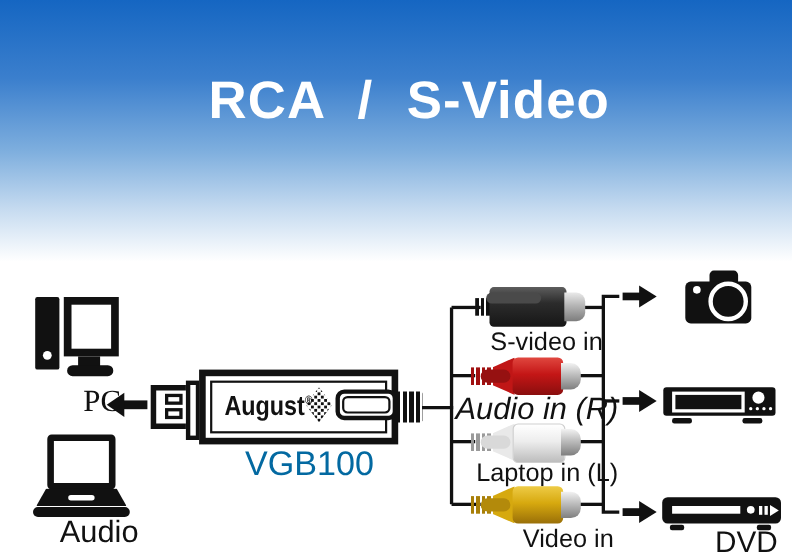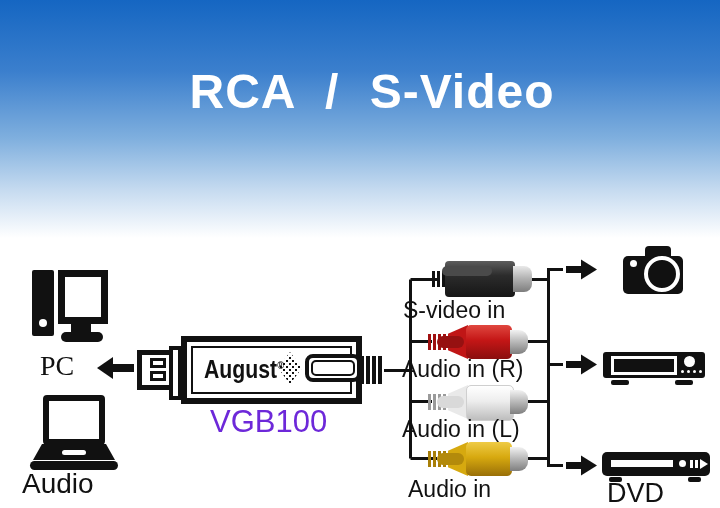--- a/index.html
+++ b/index.html
@@ -5,21 +5,21 @@
   html,body{margin:0;padding:0;background:#fff;}
   #stage{position:relative;width:720px;height:508px;overflow:hidden;background:#fff;
          font-family:"Liberation Sans",sans-serif;}
   .abs{position:absolute;}
   
   #header{position:absolute;left:0;top:0;width:720px;height:238px;
           background:linear-gradient(180deg,#1566c2 0%,#3b7fcd 30%,#7fafde 58%,#c6dbf0 80%,#ffffff 100%);}
   #title{position:absolute;left:12px;top:64px;width:720px;text-align:center;color:#ffffff;
          font-size:48px;font-weight:700;letter-spacing:1px;word-spacing:16px;}
   
-  .lbl{position:absolute;color:#111;text-align:left;}
+  .lbl{position:absolute;color:#111;text-align:right;}
   
   .ico{position:absolute;}
   .pc-tower{position:absolute;left:0;top:0;width:22px;height:66px;background:#111;border-radius:2px;}
   .pc-tower-dot{position:absolute;left:7px;top:49px;width:8px;height:8px;border-radius:50%;background:#fff;}
   .pc-monitor{position:absolute;left:26px;top:0;width:36px;height:40px;background:#fff;border:7px solid #111;}
   .pc-neck{position:absolute;left:39px;top:54px;width:20px;height:9px;background:#111;}
   .pc-base{position:absolute;left:29px;top:62px;width:42px;height:10px;background:#111;border-radius:5px;}
   
   .lt-screen{position:absolute;left:10px;top:0;width:50px;height:38px;background:#fff;border:6px solid #111;border-radius:4px;}
   .lt-deck{position:absolute;left:0;top:49px;width:82px;height:16px;background:#111;
@@ -164,56 +164,56 @@
   <div id="usb-collar"></div>
   <div id="device-body">
     <div id="device-inner"></div>
     <div id="brand"><span>August</span><sup>®</sup></div>
     <div id="vent-dots"></div>
     <div id="device-slot">
       <div id="device-slot-inner"></div>
     </div>
   </div>
   <div id="strain-relief"></div>
-  <div class="lbl" style="left:210px;top:404px;width:130px;font-size:31px;color:#6d28d9;">VGB100</div>
+  <div class="lbl" style="left:210px;top:404px;width:130px;font-size:31px;color:#0369a1;">VGB100</div>
 
   <div class="connector svid" style="left:432px;top:261px;">
     <div class="ribs"></div>
     <div class="cbody"></div>
     <div class="cinner"></div>
     <div class="ctip"></div>
   </div>
   <div class="lbl" style="left:403px;top:297px;width:145px;font-size:23px;">S-video in</div>
 
   <div class="connector rca c-red" style="left:428px;top:325px;">
     <div class="ribs"></div>
     <div class="neck"></div>
     <div class="cbody"></div>
     <div class="cinner"></div>
     <div class="ctip"></div>
   </div>
-  <div class="lbl" style="left:402px;top:356px;width:160px;font-size:23px;">Audio in (R)</div>
+  <div class="lbl" style="left:402px;top:356px;width:160px;font-size:28px;font-style:italic;">Audio in (R)</div>
 
   <div class="connector rca c-white" style="left:428px;top:385px;">
     <div class="ribs"></div>
     <div class="neck"></div>
     <div class="cbody"></div>
     <div class="cinner"></div>
     <div class="ctip"></div>
   </div>
-  <div class="lbl" style="left:402px;top:416px;width:160px;font-size:23px;">Audio in (L)</div>
+  <div class="lbl" style="left:402px;top:416px;width:160px;font-size:23px;">Laptop in (L)</div>
 
   <div class="connector rca c-yellow" style="left:428px;top:442px;">
     <div class="ribs"></div>
     <div class="neck"></div>
     <div class="cbody"></div>
     <div class="cinner"></div>
     <div class="ctip"></div>
   </div>
-  <div class="lbl" style="left:408px;top:476px;width:150px;font-size:23px;">Audio in</div>
+  <div class="lbl" style="left:408px;top:476px;width:150px;font-size:23px;">Video in</div>
 
   <div class="ico" style="left:623px;top:246px;width:60px;height:48px;">
     <div class="cam-hump"></div>
     <div class="cam-body"></div>
     <div class="cam-lens"></div>
     <div class="cam-dot"></div>
   </div>
 
   <div class="ico" style="left:603px;top:352px;width:102px;height:34px;">
     <div class="vcr-body"></div>

